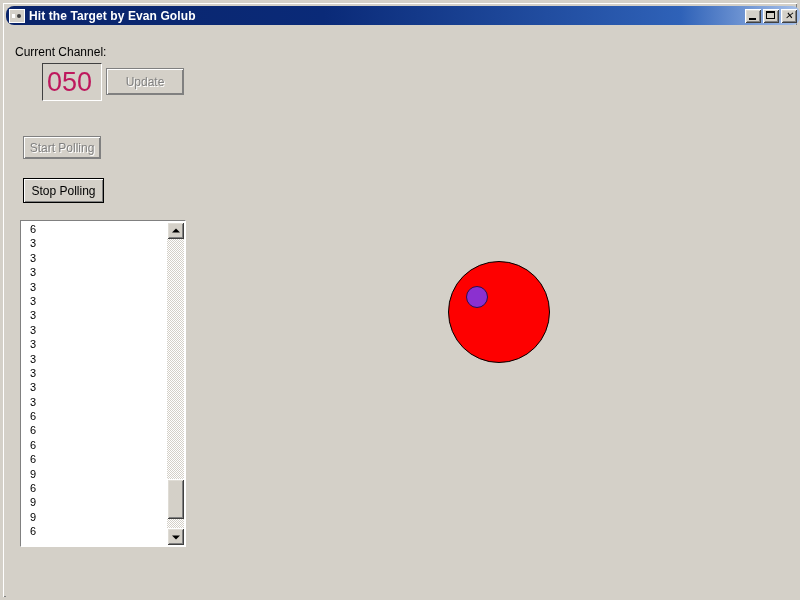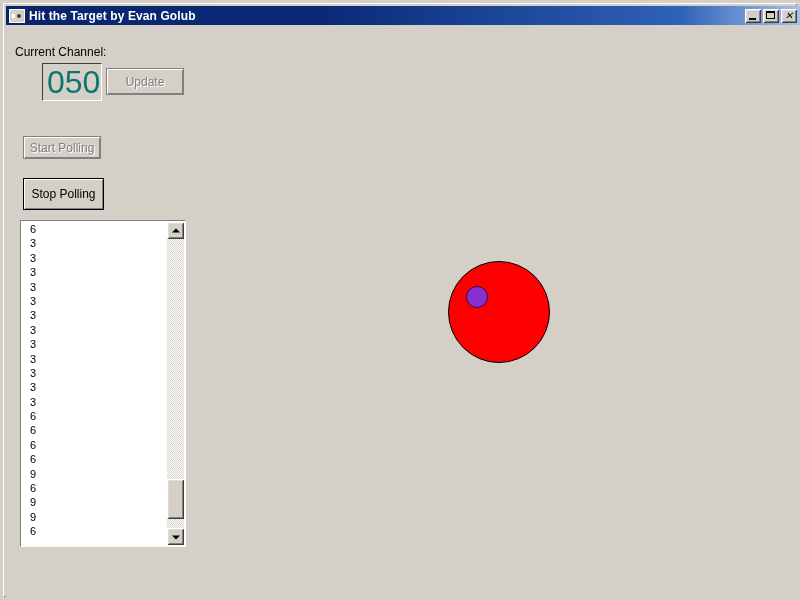--- a/index.html
+++ b/index.html
@@ -33,20 +33,21 @@
   .titlebar {
     position: absolute;
     left: 3px; top: 3px;
     width: 794px;
     height: 19px;
     background: linear-gradient(to right, #0a246a 0%, #0a2a78 40%, #2f62b8 85%, #a6c0ea 100%);
     display: flex;
     align-items: center;
     padding: 4px 2px;
     box-sizing: border-box;
+    border-radius: 8px;
   }
   .title-icon {
     width: 16px; height: 14px;
     margin-left: 1px;
     margin-right: 4px;
     background: #d4d0c8;
     border: 1px solid #ffffff;
     box-sizing: border-box;
     position: relative;
     flex: none;
@@ -138,22 +139,22 @@
     background: #d4d0c8;
     box-sizing: border-box;
     border-top: 1px solid #404040;
     border-left: 1px solid #404040;
     border-right: 1px solid #ffffff;
     border-bottom: 1px solid #ffffff;
     display: flex;
     align-items: center;
     padding-left: 4px;
     font-family: "Liberation Sans", sans-serif;
-    font-size: 32px;
-    color: #0f766e;
+    font-size: 27px;
+    color: #be185d;
     letter-spacing: 0px;
     overflow: hidden;
   }
 
   
   .listbox {
     position: absolute;
     background: #ffffff;
     box-sizing: border-box;
     border-top: 1px solid #808080;
@@ -258,21 +259,21 @@
   <div class="client">
 
     <div class="label" style="left:9px; top:20px;">Current Channel:</div>
 
     <div class="field" style="left:36px; top:38px; width:60px; height:38px;">050</div>
 
     <div class="btn disabled" style="left:100px; top:43px; width:78px; height:27px;">Update</div>
 
     <div class="btn disabled" style="left:17px; top:111px; width:78px; height:23px;">Start Polling</div>
 
-    <div class="btn" style="left:17px; top:153px; width:81px; height:32px;">Stop Polling</div>
+    <div class="btn" style="left:17px; top:153px; width:81px; height:25px;">Stop Polling</div>
 
     <div class="listbox" style="left:14px; top:195px; width:166px; height:327px;">
       <div class="listbox-inner" id="log-list-items">
           <div class="lb-item">6</div>
           <div class="lb-item">3</div>
           <div class="lb-item">3</div>
           <div class="lb-item">3</div>
           <div class="lb-item">3</div>
           <div class="lb-item">3</div>
           <div class="lb-item">3</div>

